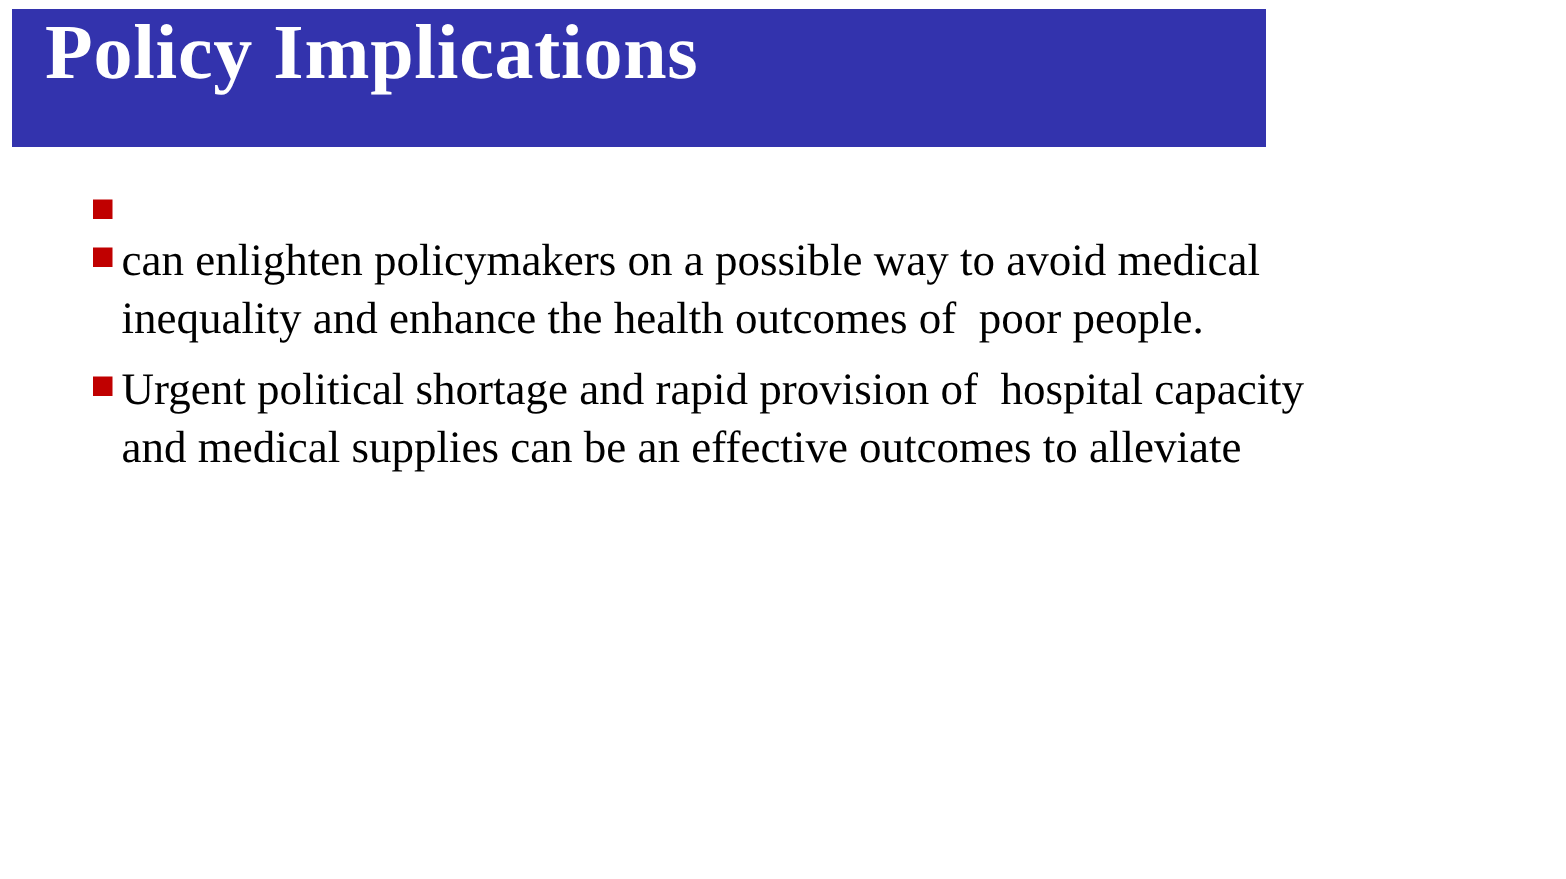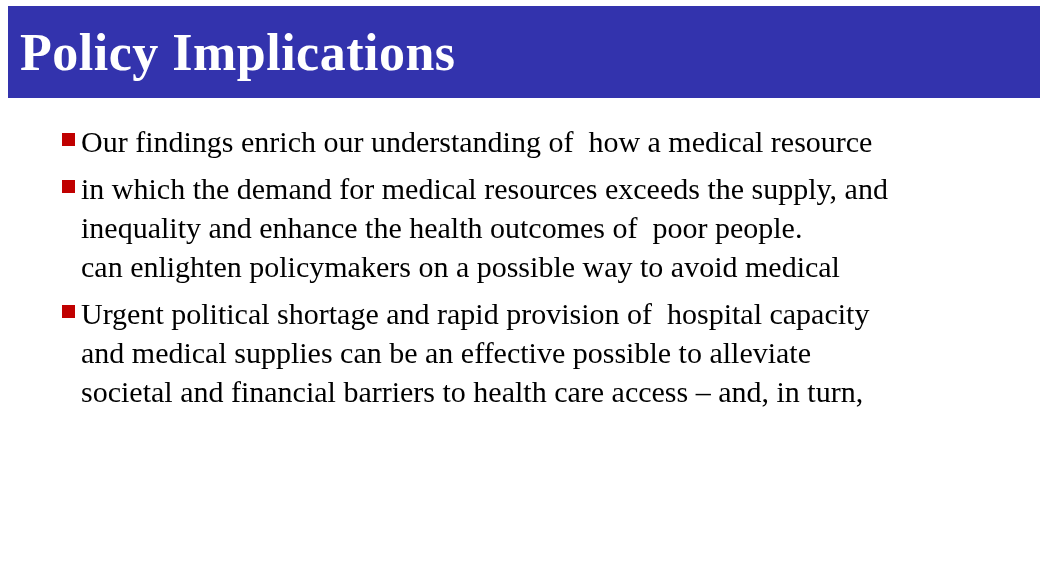--- a/index.html
+++ b/index.html
@@ -16,25 +16,25 @@
     font-family:"Liberation Serif","DejaVu Serif",serif;
     overflow:hidden;position:relative;
   }
   .slide{
     position:absolute;inset:0;
     width:1044px;height:586px;
   }
   .title-band{
     position:absolute;
     left:8px;top:6px;
-    width:1032px;height:92px;
+    width:836px;height:92px;
     background:var(--header-bg);
-    display:flex;align-items:center;
+    display:flex;align-items:flex-start;
     box-sizing:border-box;
-    padding-left:12px;
+    padding-left:22px;
   }
   .title-text{
     color:var(--header-text);
     font-size:52px;
     font-weight:bold;
     letter-spacing:0.5px;
     white-space:pre;
   }
   .content{
     position:absolute;
@@ -69,36 +69,33 @@
 
   <div class="title-band">
     <div class="title-text">Policy Implications</div>
   </div>
 
   <div class="content">
 
     <div class="bullet-item">
       <span class="bullet-square"></span>
       <div class="bullet-text">
-        <div class="bullet-line">Our findings enrich our understanding of  how a medical resource</div>
       </div>
     </div>
 
     <div class="bullet-item">
       <span class="bullet-square"></span>
       <div class="bullet-text">
-        <div class="bullet-line">in which the demand for medical resources exceeds the supply, and</div>
+        <div class="bullet-line">can enlighten policymakers on a possible way to avoid medical</div>
         <div class="bullet-line">inequality and enhance the health outcomes of  poor people.</div>
-        <div class="bullet-line">can enlighten policymakers on a possible way to avoid medical</div>
       </div>
     </div>
 
     <div class="bullet-item">
       <span class="bullet-square"></span>
       <div class="bullet-text">
         <div class="bullet-line">Urgent political shortage and rapid provision of  hospital capacity</div>
-        <div class="bullet-line">and medical supplies can be an effective possible to alleviate</div>
-        <div class="bullet-line">societal and financial barriers to health care access – and, in turn,</div>
+        <div class="bullet-line">and medical supplies can be an effective outcomes to alleviate</div>
       </div>
     </div>
 
   </div>
 </div>
 
 </body></html>

